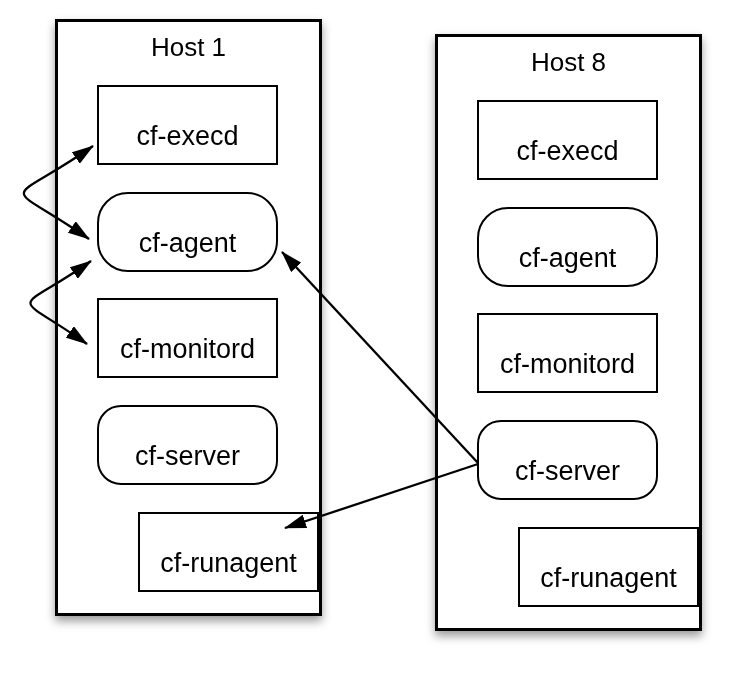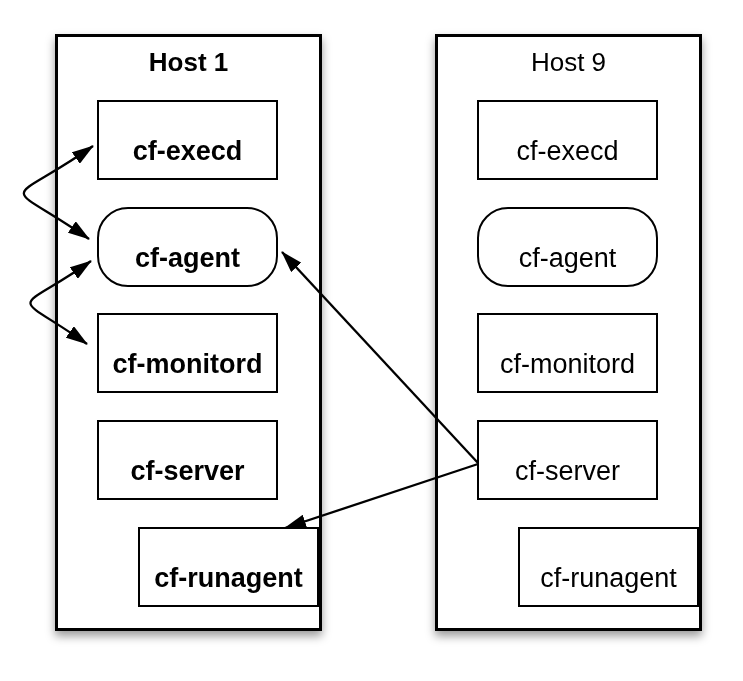--- a/index.html
+++ b/index.html
@@ -17,21 +17,21 @@
   }
   .host {
     position: absolute;
     width: 267px;
     height: 597px;
     background: #ffffff;
     border: 3px solid #000000;
     box-sizing: border-box;
     box-shadow: 0 5px 9px rgba(0,0,0,0.40);
   }
-  .host-1 { left: 55px; top: 34px; font-weight: bold; }
+  .host-1 { left: 55px; top: 19px; }
   .host-2 { left: 435px; top: 34px; }
   .host-title {
     position: absolute;
     top: 10px;
     left: 0;
     right: 0;
     text-align: center;
     font-size: 26px;
     line-height: 30px;
     color: #000000;
@@ -47,21 +47,21 @@
     display: flex;
     align-items: center;
     justify-content: center;
     font-size: 27px;
     color: #000000;
     padding-top: 22px;
   }
   .r0 { top: 63px; }
   .r1 { top: 170px; border-radius: 31px; }
   .r2 { top: 276px; }
-  .r3 { top: 383px; }
+  .r3 { top: 383px; border-radius: 24px; }
   .r4 { top: 490px; margin-left: 41px; }
   .arrows {
     position: absolute;
     left: 0;
     top: 0;
     width: 743px;
     height: 681px;
     pointer-events: none;
   }
   .arrows path {
@@ -78,21 +78,21 @@
   <div class="host host-1">
     <div class="host-title">Host 1</div>
     <div class="proc r0">cf-execd</div>
     <div class="proc r1">cf-agent</div>
     <div class="proc r2">cf-monitord</div>
     <div class="proc r3">cf-server</div>
     <div class="proc r4">cf-runagent</div>
   </div>
 
   <div class="host host-2">
-    <div class="host-title">Host 9</div>
+    <div class="host-title">Host 8</div>
     <div class="proc r0">cf-execd</div>
     <div class="proc r1">cf-agent</div>
     <div class="proc r2">cf-monitord</div>
     <div class="proc r3">cf-server</div>
     <div class="proc r4">cf-runagent</div>
   </div>
 
   <svg class="arrows" viewBox="0 0 743 681" xmlns="http://www.w3.org/2000/svg">
     <defs>
       <marker id="ah" viewBox="0 0 22 14" refX="21" refY="7" markerWidth="22" markerHeight="14" markerUnits="userSpaceOnUse" orient="auto-start-reverse">

